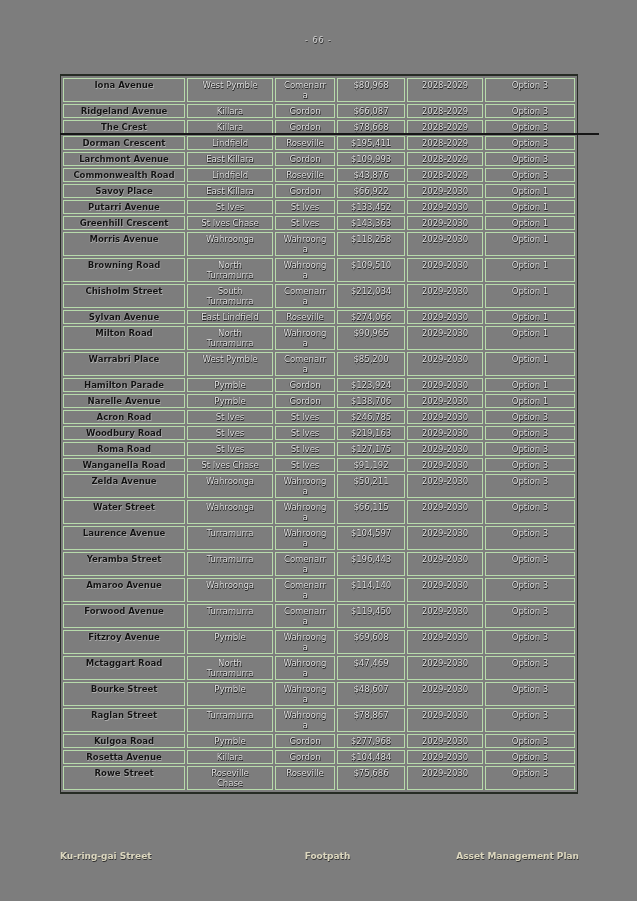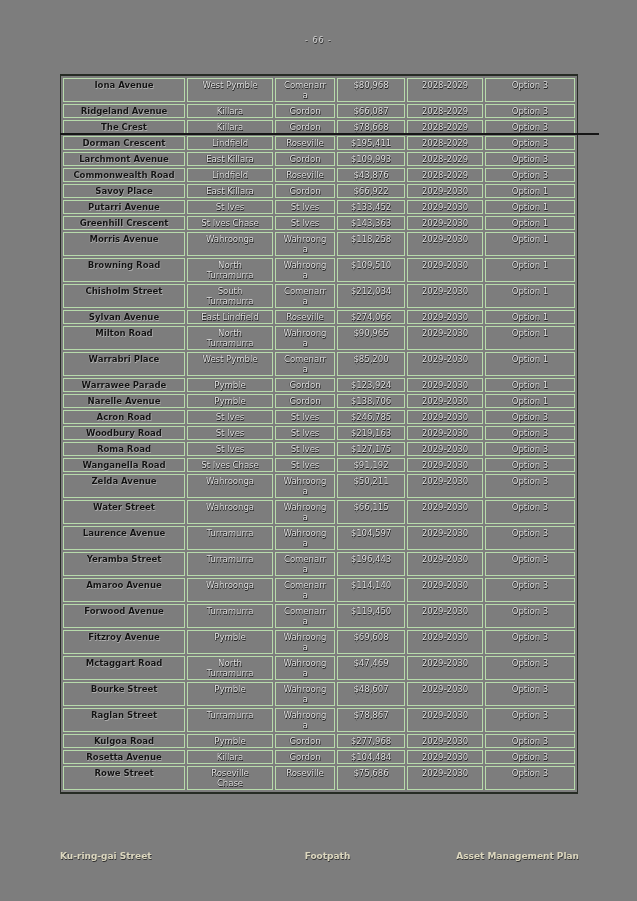--- a/index.html
+++ b/index.html
@@ -182,21 +182,21 @@
         </tr>
         <tr>
           <td class="c0">Warrabri Place</td>
           <td class="c1">West Pymble</td>
           <td class="c2">Comenarra</td>
           <td class="c3">$85,200</td>
           <td class="c4">2029-2030</td>
           <td class="c5">Option 1</td>
         </tr>
         <tr>
-          <td class="c0">Warrawee Parade</td>
+          <td class="c0">Hamilton Parade</td>
           <td class="c1">Pymble</td>
           <td class="c2">Gordon</td>
           <td class="c3">$123,924</td>
           <td class="c4">2029-2030</td>
           <td class="c5">Option 1</td>
         </tr>
         <tr>
           <td class="c0">Narelle Avenue</td>
           <td class="c1">Pymble</td>
           <td class="c2">Gordon</td>

